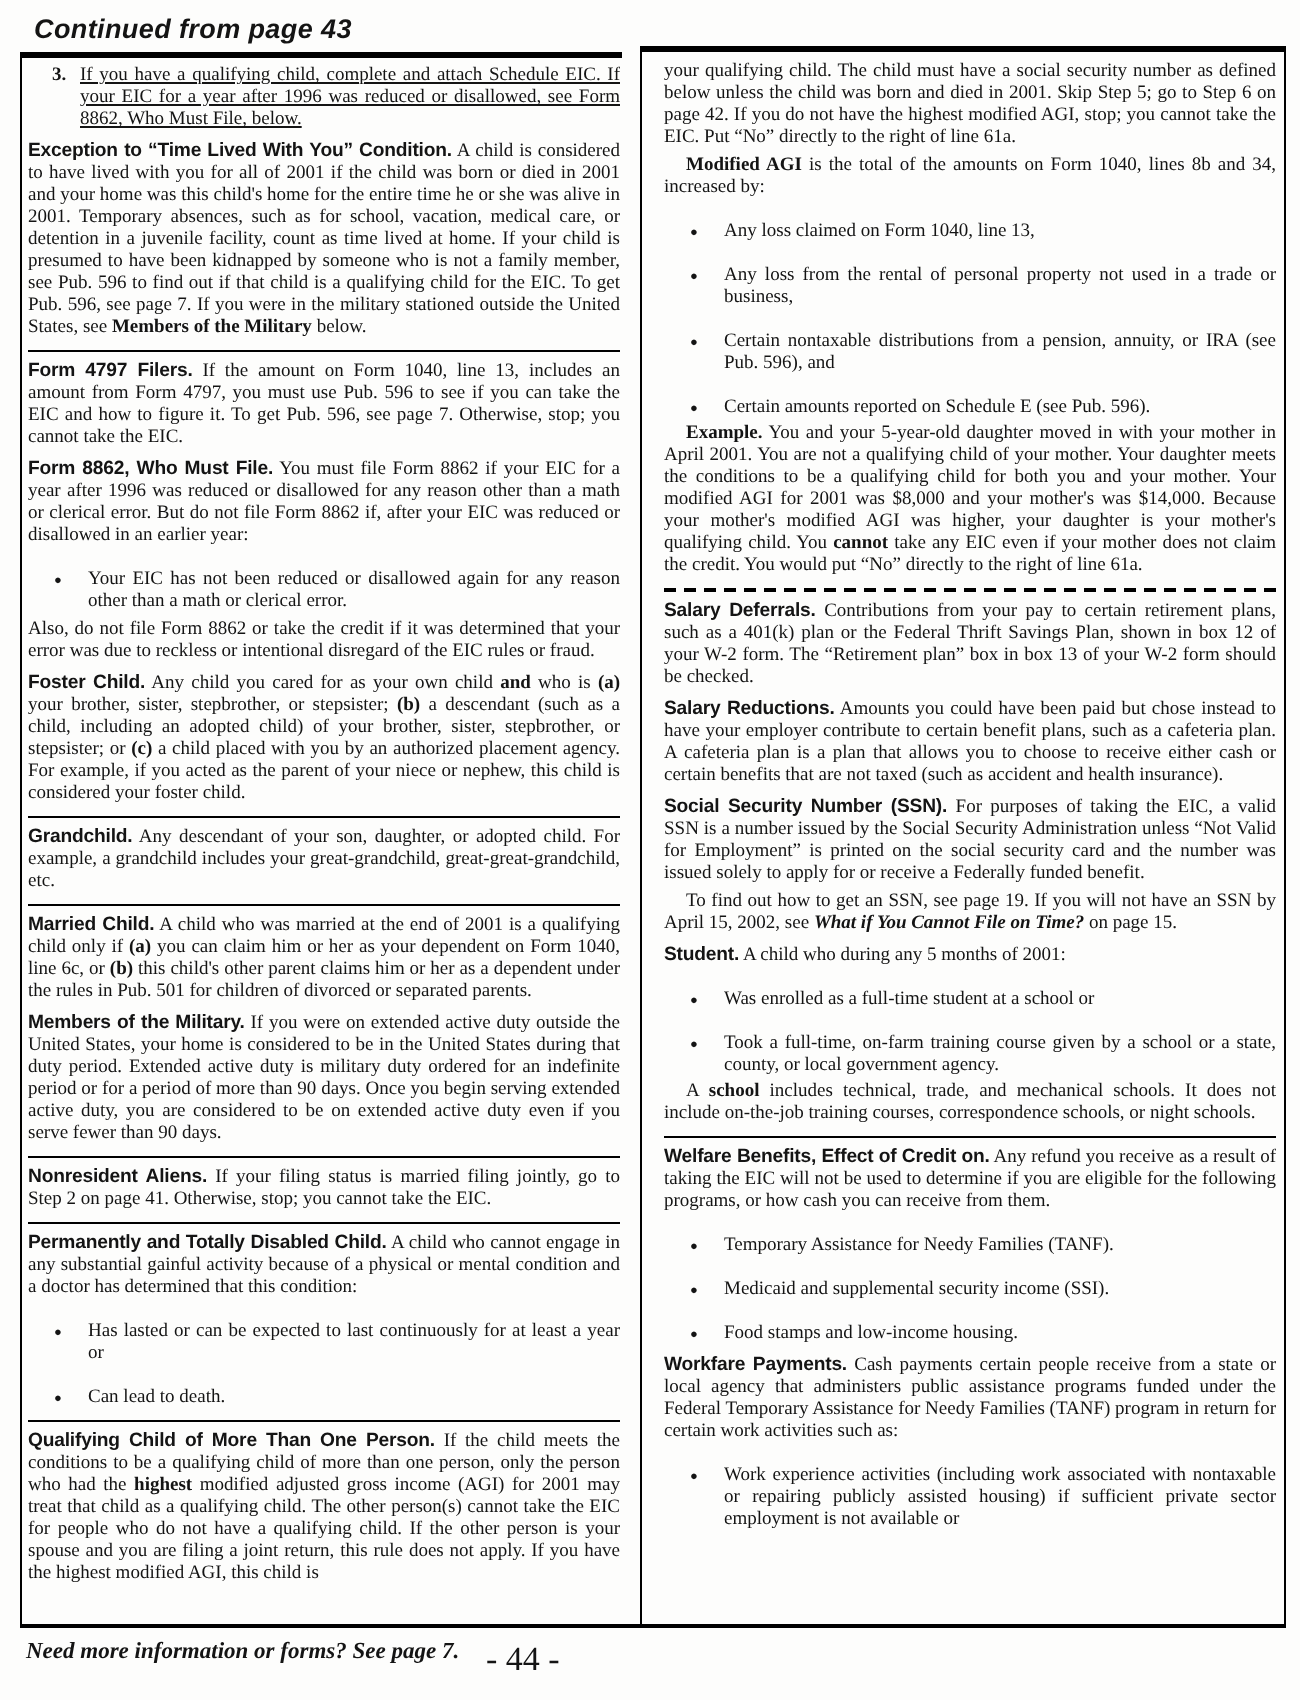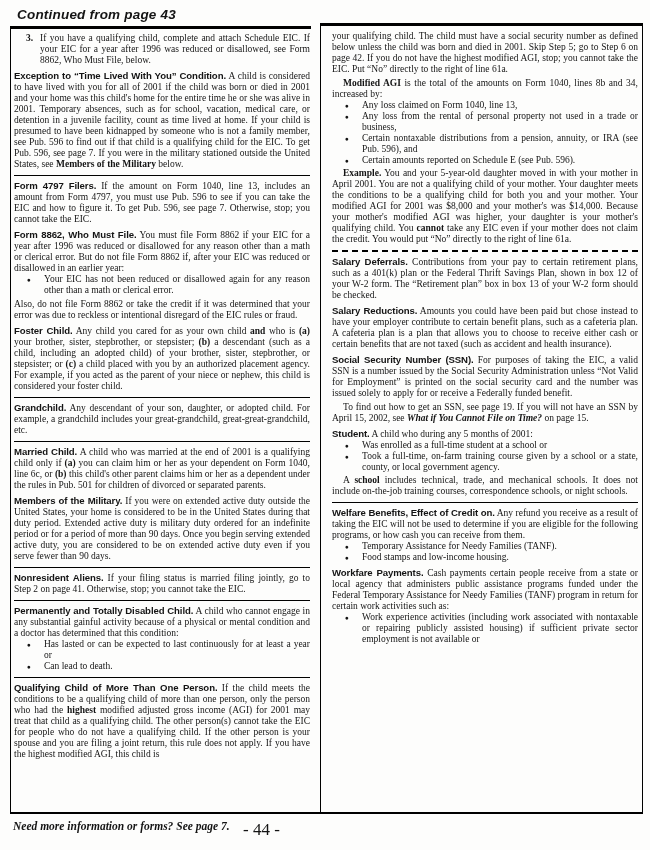--- a/index.html
+++ b/index.html
@@ -32,22 +32,22 @@
   .blk:first-child{margin-top:0;}
   .sec{margin-top:4px;}
   .h{
     font-family:"Liberation Sans","DejaVu Sans",sans-serif;
     font-weight:bold;font-size:9.6px;letter-spacing:-.1px;
   }
   .b{font-weight:bold;}
   .i{font-style:italic;}
   .numbered{display:flex;margin-left:12px;}
   .num{flex:0 0 14px;font-weight:bold;}
-  .ntext{flex:1;}
-  .li{position:relative;padding-left:30px;margin-top:0;}
+  .ntext{flex:1;text-decoration:underline;}
+  .li{position:relative;padding-left:30px;margin-top:11px;}
   .li::before{content:"\25CF";position:absolute;left:13px;top:0;font-size:6.5px;}
   .rule{border-top:1.6px solid #000;height:0;margin-top:5px;margin-bottom:2px;}
   .rule.dashed{border-top:2px dashed #000;}
   .ind{text-indent:11px;}
   .footer-left{
     position:absolute;left:13px;top:820px;
     font-weight:bold;font-style:italic;font-size:11.5px;text-align:center;
   }
   .page-num{
     position:absolute;left:243px;top:820px;
@@ -104,20 +104,21 @@
   <p class="blk sec"><b class="h">Salary Reductions.</b> <span>Amounts you could have been paid but chose instead to have your employer contribute to certain benefit plans, such as a cafeteria plan. A cafeteria plan is a plan that allows you to choose to receive either cash or certain benefits that are not taxed (such as accident and health insurance).</span></p>
   <p class="blk sec"><b class="h">Social Security Number (SSN).</b> <span>For purposes of taking the EIC, a valid SSN is a number issued by the Social Security Administration unless “Not Valid for Employment” is printed on the social security card and the number was issued solely to apply for or receive a Federally funded benefit.</span></p>
   <p class="blk para ind"><span><span>To find out how to get an SSN, see page 19. If you will not have an SSN by April 15, 2002, see </span><span class="b i">What if You Cannot File on Time?</span><span> on page 15.</span></span></p>
   <p class="blk sec"><b class="h">Student.</b> <span>A child who during any 5 months of 2001:</span></p>
   <div class="blk li"><span>Was enrolled as a full-time student at a school or</span></div>
   <div class="blk li"><span>Took a full-time, on-farm training course given by a school or a state, county, or local government agency.</span></div>
   <p class="blk para ind"><span><span>A </span><span class="b">school</span><span> includes technical, trade, and mechanical schools. It does not include on-the-job training courses, correspondence schools, or night schools.</span></span></p>
   <div class="blk rule"></div>
   <p class="blk sec"><b class="h">Welfare Benefits, Effect of Credit on.</b> <span>Any refund you receive as a result of taking the EIC will not be used to determine if you are eligible for the following programs, or how cash you can receive from them.</span></p>
   <div class="blk li"><span>Temporary Assistance for Needy Families (TANF).</span></div>
+  <div class="blk li"><span>Medicaid and supplemental security income (SSI).</span></div>
   <div class="blk li"><span>Food stamps and low-income housing.</span></div>
   <p class="blk sec"><b class="h">Workfare Payments.</b> <span>Cash payments certain people receive from a state or local agency that administers public assistance programs funded under the Federal Temporary Assistance for Needy Families (TANF) program in return for certain work activities such as:</span></p>
   <div class="blk li"><span>Work experience activities (including work associated with nontaxable or repairing publicly assisted housing) if sufficient private sector employment is not available or</span></div>
 </div>
 
 <div class="hrule bottom-rule"></div>
 <div class="footer-left">Need more information or forms? See page 7.</div>
 <div class="page-num">- 44 -</div>
 
 </body></html>

